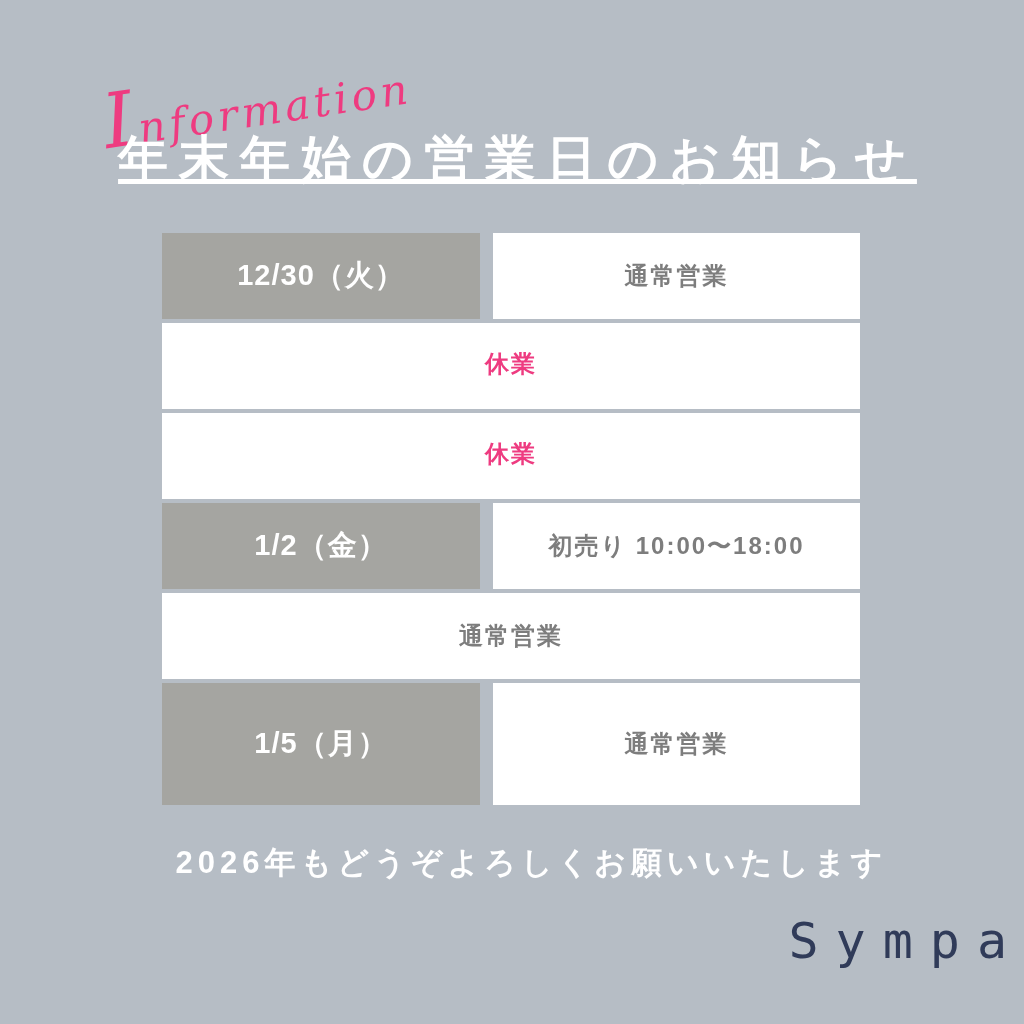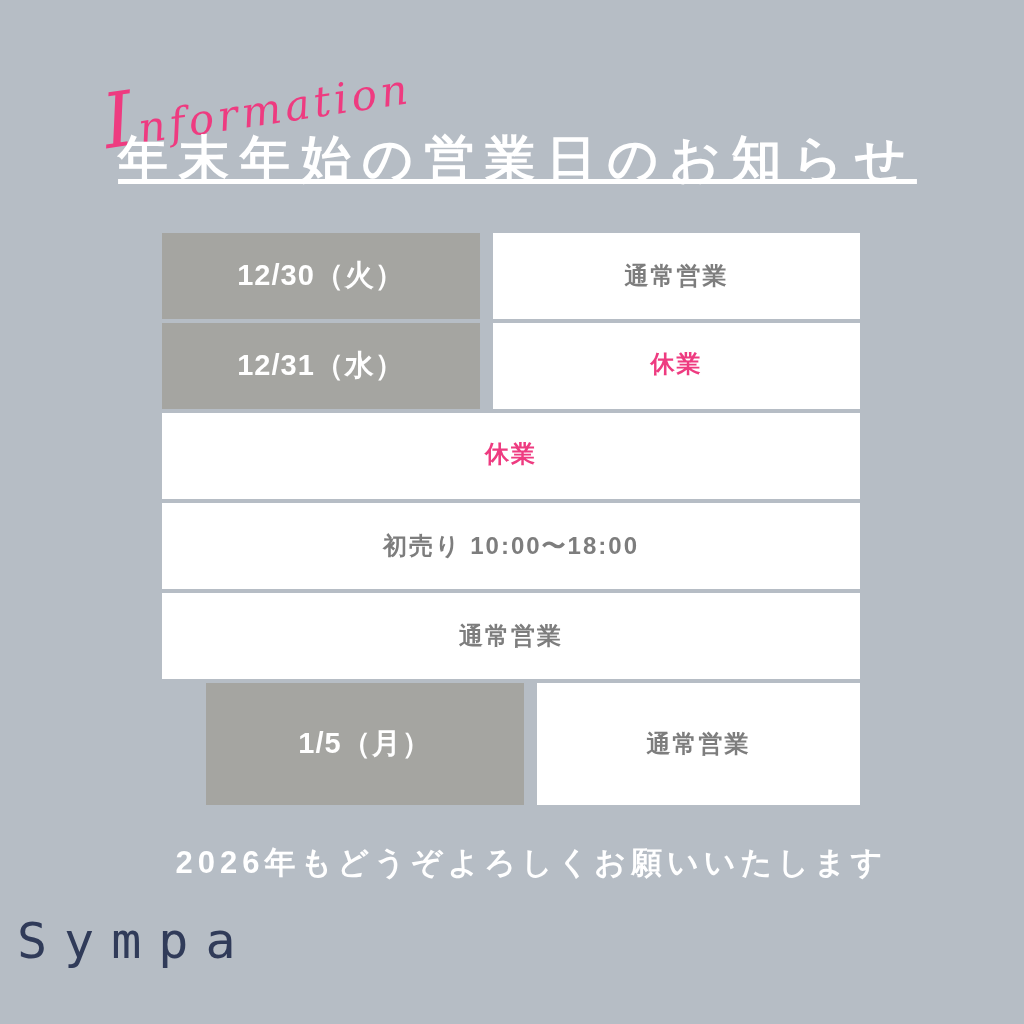--- a/index.html
+++ b/index.html
@@ -51,21 +51,21 @@
   .schedule {
     position: absolute;
     top: 233px;
     left: 162px;
     width: 698px;
     display: flex;
     flex-direction: column;
     gap: 4px;
   }
   .row { display: flex; gap: 13px; height: 86px; border-radius: 6px; }
-  .row.tall { height: 122px; margin-left: 44px; }
+  .row.tall { height: 122px; }
   .cell-date {
     width: 318px;
     flex: none;
     background: #a5a5a1;
     color: #ffffff;
     display: flex;
     align-items: center;
     justify-content: center;
     font-weight: bold;
     font-size: 29px;
@@ -101,21 +101,21 @@
     letter-spacing: 5px;
     text-indent: 5px;
     white-space: nowrap;
     padding-left: 34px;
   }
   .logo {
     position: absolute;
     top: 912px;
     left: 0;
     width: 100%;
-    text-align: left;
+    text-align: right;
     color: #303b59;
     font-family: "DejaVu Sans Mono", monospace;
     font-size: 50px;
     letter-spacing: 17px;
     text-indent: 17px;
     white-space: nowrap;
   }
 </style>
 </head>
 <body>
@@ -127,29 +127,29 @@
   <h1 class="title">年末年始の営業日のお知らせ</h1>
 
   <div class="schedule">
 
     <div class="row">
       <div class="cell-date">12/30（火）</div>
       <div class="cell-status">通常営業</div>
     </div>
 
     <div class="row">
-      <div class="cell-date">12/31（水）</div>
       <div class="cell-status pink">休業</div>
     </div>
 
     <div class="row">
       <div class="cell-status pink">休業</div>
     </div>
 
     <div class="row">
+      <div class="cell-date">1/2（金）</div>
       <div class="cell-status">初売り 10:00〜18:00</div>
     </div>
 
     <div class="row">
       <div class="cell-status">通常営業</div>
     </div>
 
     <div class="row tall">
       <div class="cell-date">1/5（月）</div>
       <div class="cell-status">

